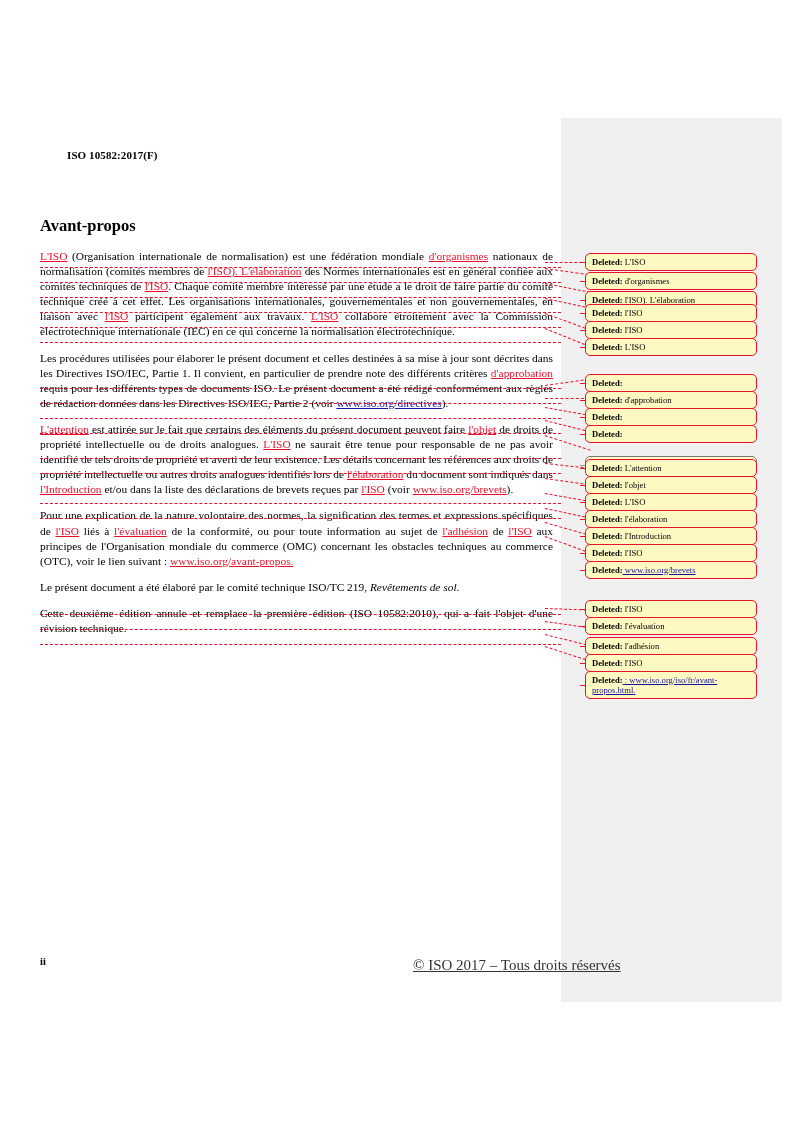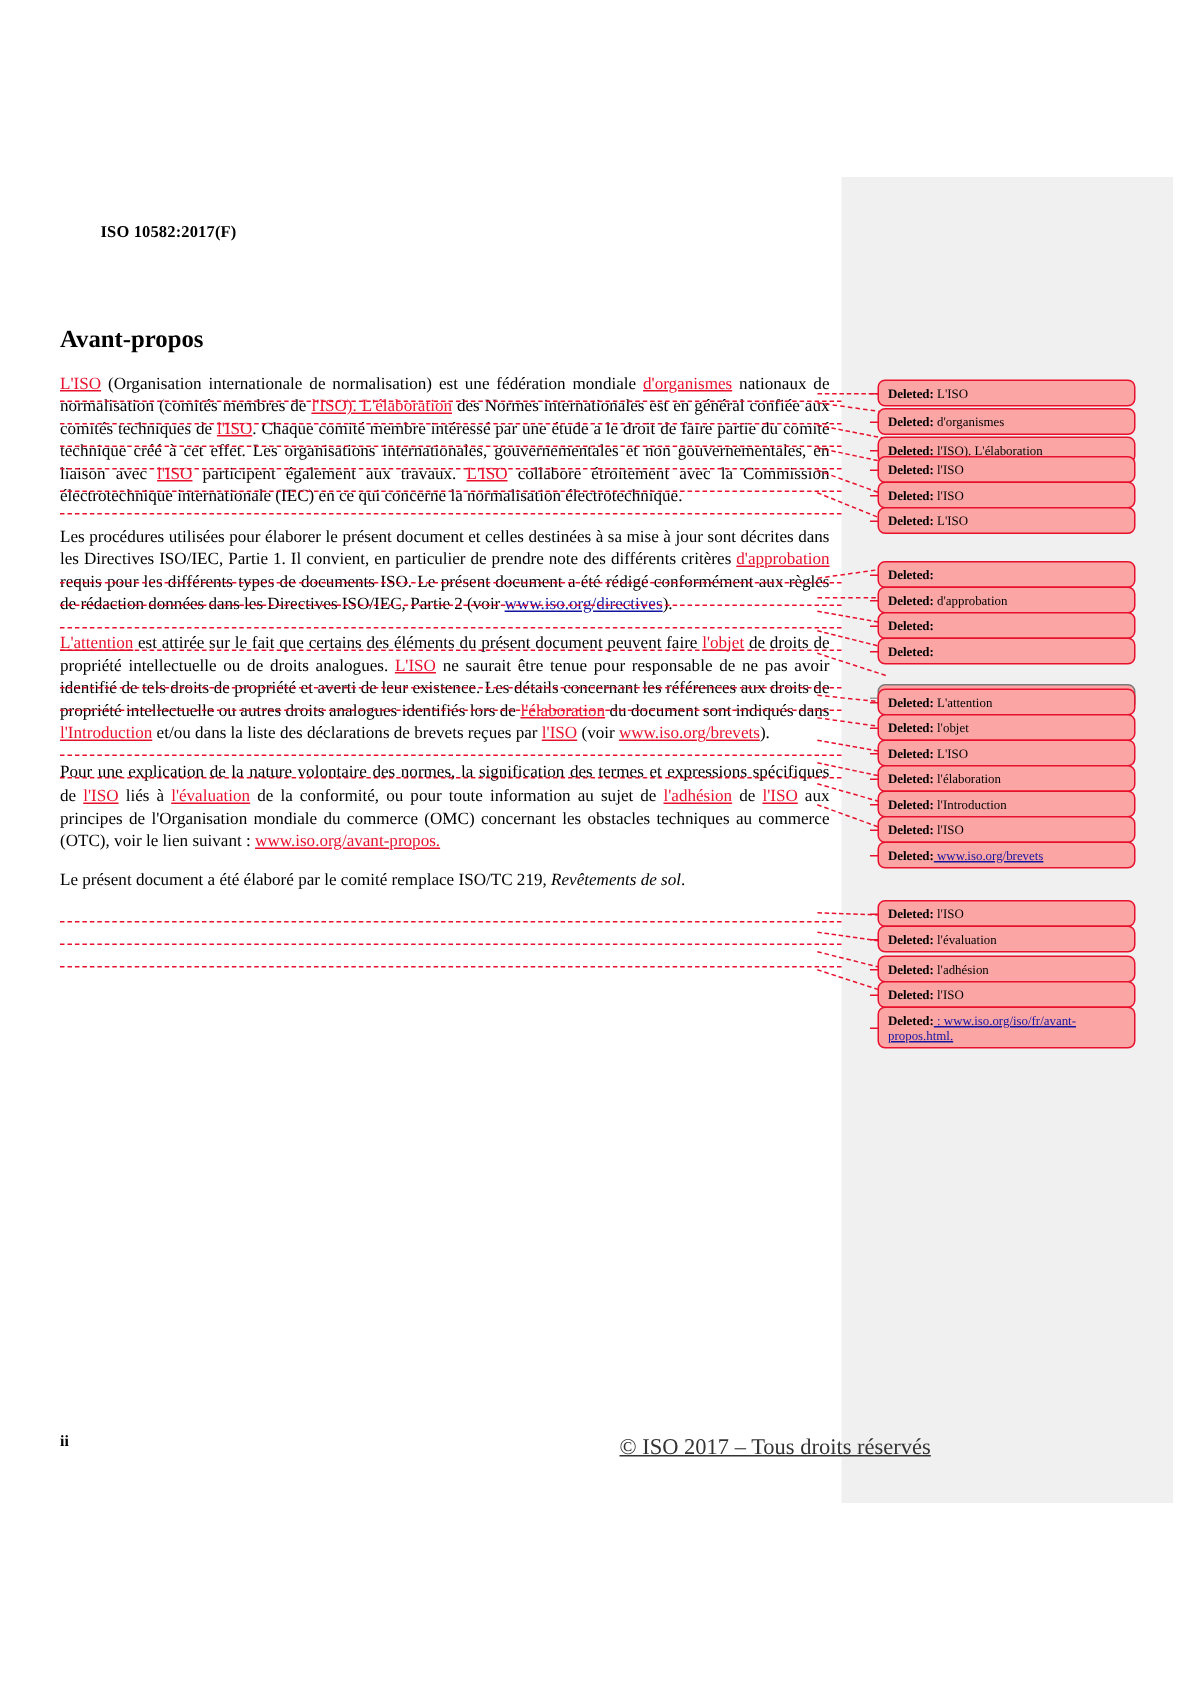--- a/index.html
+++ b/index.html
@@ -105,21 +105,21 @@
   }
 
   
   .balloon {
     position: absolute;
     left: 585px;
     width: 172px;
     box-sizing: border-box;
     border: 1.4px solid #e8112d;
     border-radius: 5px;
-    background: #fca5a5;
+    background: #fef9c3;
     font-size: 8.6px;
     line-height: 10.5px;
     color: #000;
     padding: 2.5px 5px 2.5px 6px;
     font-family: "Liberation Serif", "DejaVu Serif", serif;
   }
   .balloon .bal-label {
     font-weight: bold;
   }
   .balloon.fieldcode {
@@ -175,22 +175,23 @@
 
     <p><span class="ins">L'ISO</span><span> (Organisation internationale de normalisation) est une fédération mondiale </span><span class="ins">d'organismes</span><span> nationaux de normalisation (comités membres de </span><span class="ins">l'ISO). L'élaboration</span><span> des Normes internationales est en général confiée aux comités techniques de </span><span class="ins">l'ISO</span><span>. Chaque comité membre intéressé par une étude a le droit de faire partie du comité technique créé à cet effet. Les organisations internationales, gouvernementales et non gouvernementales, en liaison avec </span><span class="ins">l'ISO</span><span> participent également aux travaux. </span><span class="ins">L'ISO</span><span> collabore étroitement avec la Commission électrotechnique internationale (IEC) en ce qui concerne la normalisation électrotechnique.</span></p>
 
     <p><span>Les procédures utilisées pour élaborer le présent document et celles destinées à sa mise à jour sont décrites dans les Directives ISO/IEC, Partie 1. Il convient, en particulier de prendre note des différents critères </span><span class="ins">d'approbation</span><span> requis pour les différents types de documents ISO. Le présent document a été rédigé conformément aux règles de rédaction données dans les Directives ISO/IEC, Partie 2 (voir </span><span class="link">www.iso.org/directives</span><span>).</span></p>
 
     <p><span class="ins">L'attention</span><span> est attirée sur le fait que certains des éléments du présent document peuvent faire </span><span class="ins">l'objet</span><span> de droits de propriété intellectuelle ou de droits analogues. </span><span class="ins">L'ISO</span><span> ne saurait être tenue pour responsable de ne pas avoir identifié de tels droits de propriété et averti de leur existence. Les détails concernant les références aux droits de propriété intellectuelle ou autres droits analogues identifiés lors de </span><span class="ins">l'élaboration</span><span> du document sont indiqués dans </span><span class="ins">l'Introduction</span><span> et/ou dans la liste des déclarations de brevets reçues par </span><span class="ins">l'ISO</span><span> (voir </span><span class="link-ins">www.iso.org/brevets</span><span>).</span></p>
 
 
     <p><span>Pour une explication de la nature volontaire des normes, la signification des termes et expressions spécifiques de </span><span class="ins">l'ISO</span><span> liés à </span><span class="ins">l'évaluation</span><span> de la conformité, ou pour toute information au sujet de </span><span class="ins">l'adhésion</span><span> de </span><span class="ins">l'ISO</span><span> aux principes de l'Organisation mondiale du commerce (OMC) concernant les obstacles techniques au commerce (OTC), voir le lien suivant : </span><span class="link-ins">www.iso.org/avant-propos.</span></p>
 
-    <p><span>Le présent document a été élaboré par le comité remplace ISO/TC 219, </span><span class="ital">Revêtements de sol</span><span>.</span></p>
-
+    <p><span>Le présent document a été élaboré par le comité technique ISO/TC 219, </span><span class="ital">Revêtements de sol</span><span>.</span></p>
+
+    <p><span>Cette deuxième édition annule et remplace la première édition (ISO 10582:2010), qui a fait l'objet d'une révision technique.</span></p>
   </div>
 
   <div class="chg-line" style="left:40px; top:267px; width:521px;"></div>
   <div class="chg-line" style="left:40px; top:282px; width:521px;"></div>
   <div class="chg-line" style="left:40px; top:297px; width:521px;"></div>
   <div class="chg-line" style="left:40px; top:312px; width:521px;"></div>
   <div class="chg-line" style="left:40px; top:327px; width:521px;"></div>
   <div class="chg-line" style="left:40px; top:342px; width:521px;"></div>
 
   <div class="chg-line" style="left:40px; top:388px; width:521px;"></div>

